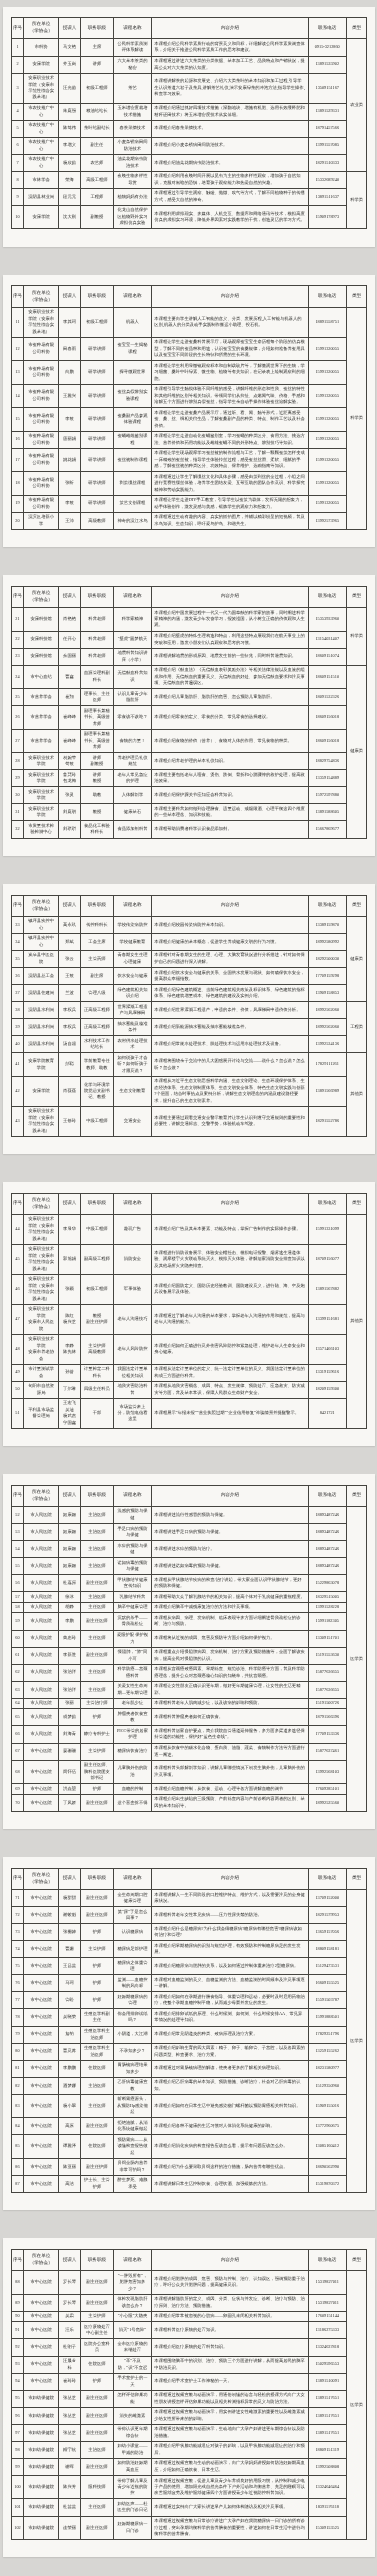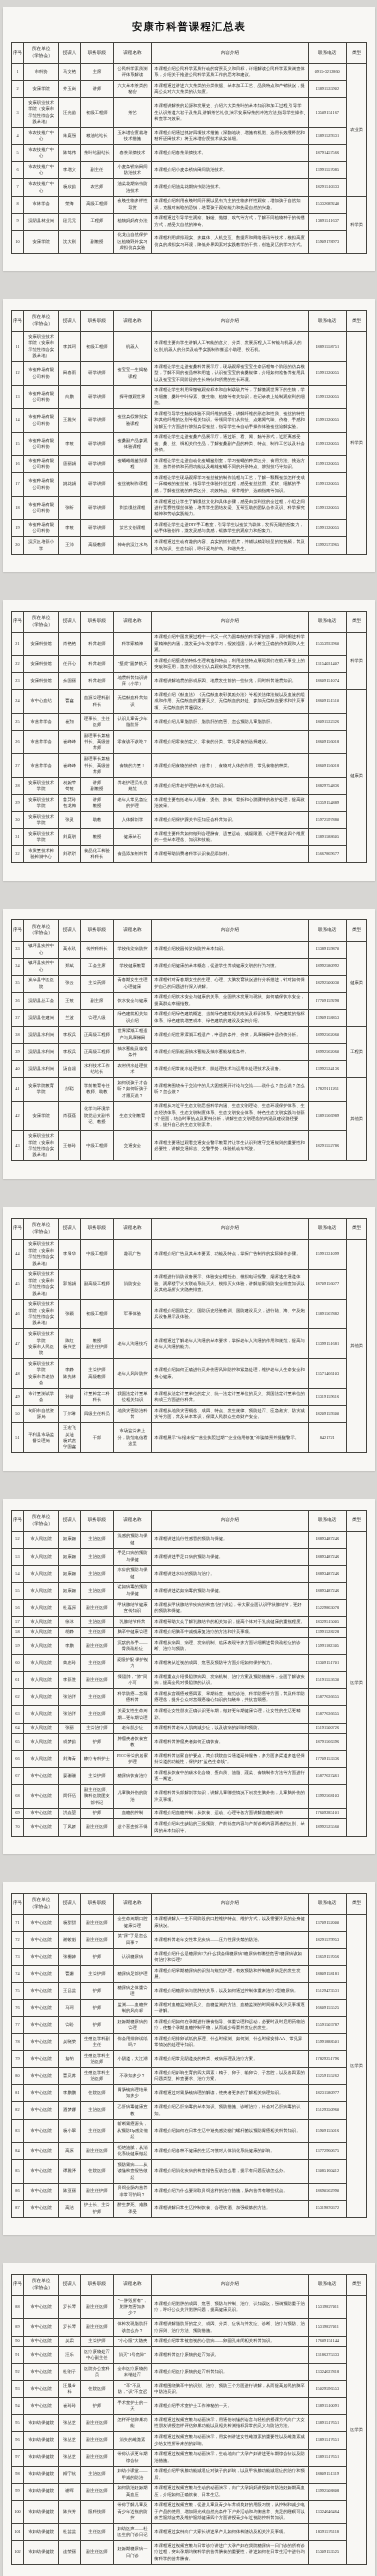--- a/index.html
+++ b/index.html
@@ -49,21 +49,20 @@
   }
   .sheet td.cell-content{text-align:left;}
   .sheet td.cell-phone{word-break:keep-all;}
 </style>
 </head>
 <body>
 
 <div id="frame">
   <main>
       <section class="page">
-        <div class="doc-title">安康市科普课程汇总表</div>
         <table class="sheet">
           <colgroup>
             <col style="width: 3.5%;">
             <col style="width: 9.8%;">
             <col style="width: 6.2%;">
             <col style="width: 9.2%;">
             <col style="width: 10.8%;">
             <col style="width: 44%;">
             <col style="width: 10.8%;">
             <col style="width: 5.7%;">

